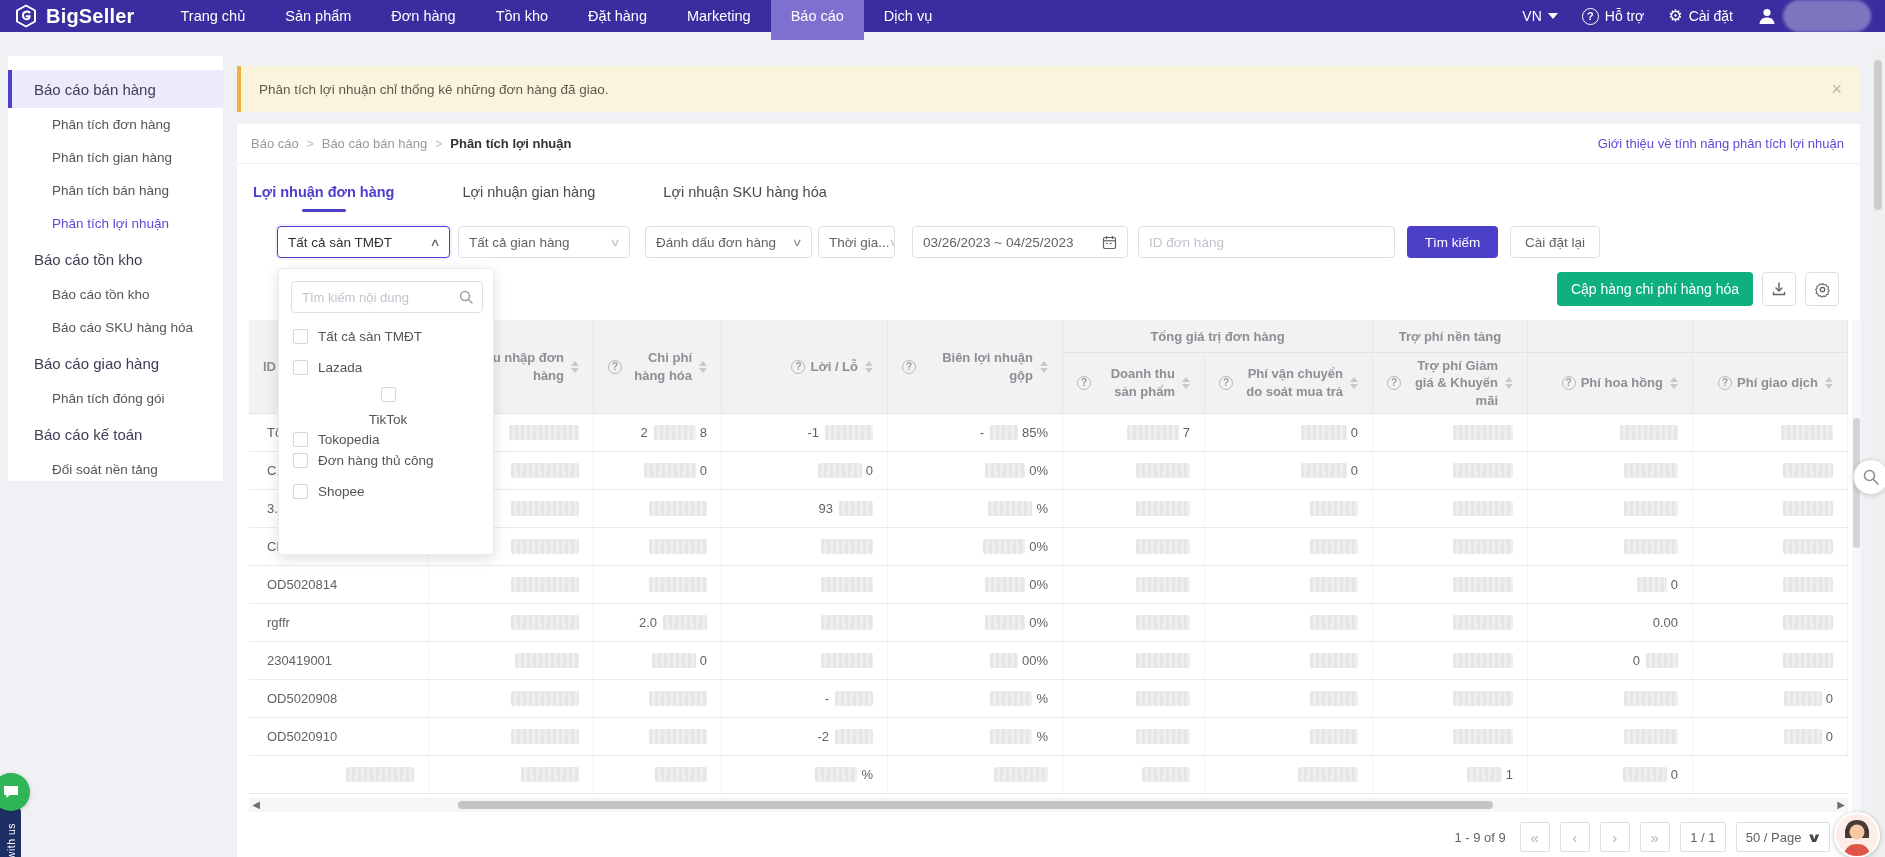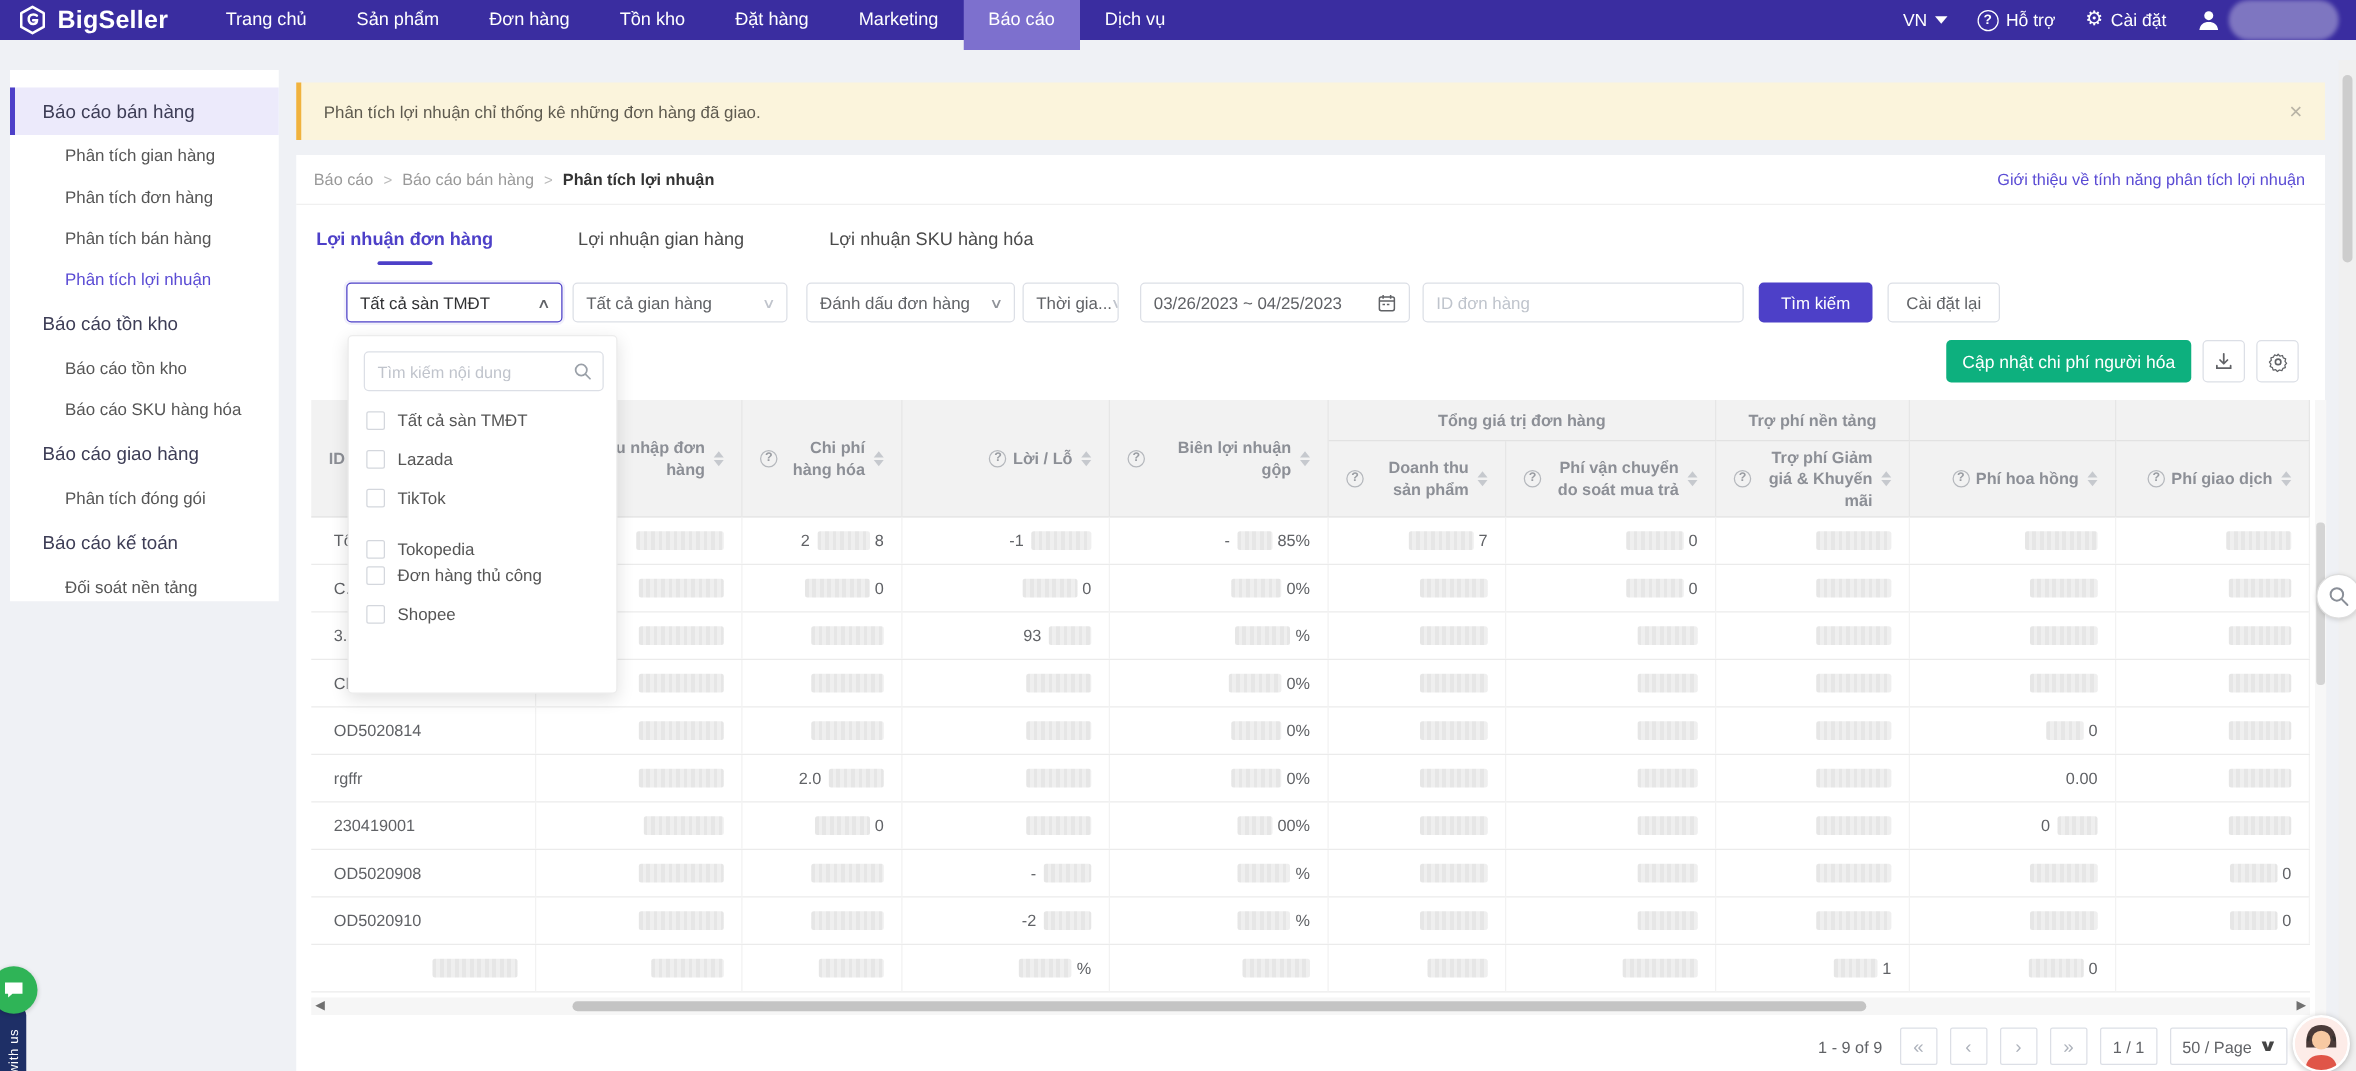--- a/index.html
+++ b/index.html
@@ -165,22 +165,22 @@
           <circle cx="10" cy="6.5" r="3.6" fill="#fff"></circle>
           <path d="M2.5 18 C3 13.5 6 11.5 10 11.5 C14 11.5 17 13.5 17.5 18 Z" fill="#fff"></path>
         </svg>
         <span id="nav-avatar-blur"></span>
       </span>
     </div>
   </nav>
 
   <aside id="sidebar">
       <div class="side-section-header active">Báo cáo bán hàng</div>
+      <div class="side-item">Phân tích đơn hàng</div>
       <div class="side-item">Phân tích gian hàng</div>
-      <div class="side-item">Phân tích đơn hàng</div>
       <div class="side-item">Phân tích bán hàng</div>
       <div class="side-item active">Phân tích lợi nhuận</div>
       <div class="side-section-header">Báo cáo tồn kho</div>
       <div class="side-item">Báo cáo tồn kho</div>
       <div class="side-item">Báo cáo SKU hàng hóa</div>
       <div class="side-section-header">Báo cáo giao hàng</div>
       <div class="side-item">Phân tích đóng gói</div>
       <div class="side-section-header">Báo cáo kế toán</div>
       <div class="side-item">Đối soát nền tảng</div>
     </aside>
@@ -233,21 +233,21 @@
           <line x1="10.5" y1="1" x2="10.5" y2="4" stroke="#606266" stroke-width="1.2"></line>
           <line x1="4" y1="8.5" x2="6" y2="8.5" stroke="#606266" stroke-width="1.2"></line>
           <line x1="7.5" y1="8.5" x2="9.5" y2="8.5" stroke="#606266" stroke-width="1.2"></line>
         </svg>
       </div>
       <input id="order-id-input" placeholder="ID đơn hàng" style="">
       <button id="btn-search">Tìm kiếm</button>
       <button id="btn-reset">Cài đặt lại</button>
     </div>
 
-    <button id="btn-update-cost">Cập nhật chi phí người hóa</button>
+    <button id="btn-update-cost">Cập hàng chi phí hàng hóa</button>
     <div class="icon-btn" id="btn-download">
       <svg width="16" height="16" viewBox="0 0 16 16">
         <path d="M8 2 V9.5 M5 7 L8 10 L11 7" fill="none" stroke="#606266" stroke-width="1.4" stroke-linecap="round" stroke-linejoin="round"></path>
         <path d="M2.5 11.5 V13.5 H13.5 V11.5" fill="none" stroke="#606266" stroke-width="1.4" stroke-linecap="round"></path>
       </svg>
     </div>
     <div class="icon-btn" id="btn-colsettings">
       <svg width="17" height="17" viewBox="0 0 17 17">
         <circle cx="8.5" cy="8.5" r="2.2" fill="none" stroke="#606266" stroke-width="1.3"></circle>
         <path d="M8.5 1.8 L10 3.4 L12.2 2.9 L12.9 5 L15 5.8 L14.4 8 L15.8 9.7 L14.3 11.3 L14.7 13.5 L12.6 14.1 L11.7 16.1 L9.5 15.5 L7.8 16.8 L6.3 15.2 L4.1 15.6 L3.5 13.4 L1.5 12.5 L2.2 10.4 L0.9 8.6 L2.5 7.1 L2.2 4.9 L4.3 4.4 L5.3 2.4 L7.4 3.1 Z" fill="none" stroke="#606266" stroke-width="1.1" stroke-linejoin="round" transform="scale(0.92) translate(0.8,0.8)"></path>
@@ -703,21 +703,21 @@
     </svg>
     <div id="panel-options">
         <div class="opt" style="top: 56px;">
           <span class="cbox"></span>
           <span>Tất cả sàn TMĐT</span>
         </div>
         <div class="opt" style="top: 87px;">
           <span class="cbox"></span>
           <span>Lazada</span>
         </div>
-        <div class="opt" style="top: 118px;">
+        <div class="opt" style="top: 118px; flex-direction: column;">
           <span class="cbox"></span>
           <span>TikTok</span>
         </div>
         <div class="opt" style="top: 159px;">
           <span class="cbox"></span>
           <span>Tokopedia</span>
         </div>
         <div class="opt" style="top: 180px;">
           <span class="cbox"></span>
           <span>Đơn hàng thủ công</span>

